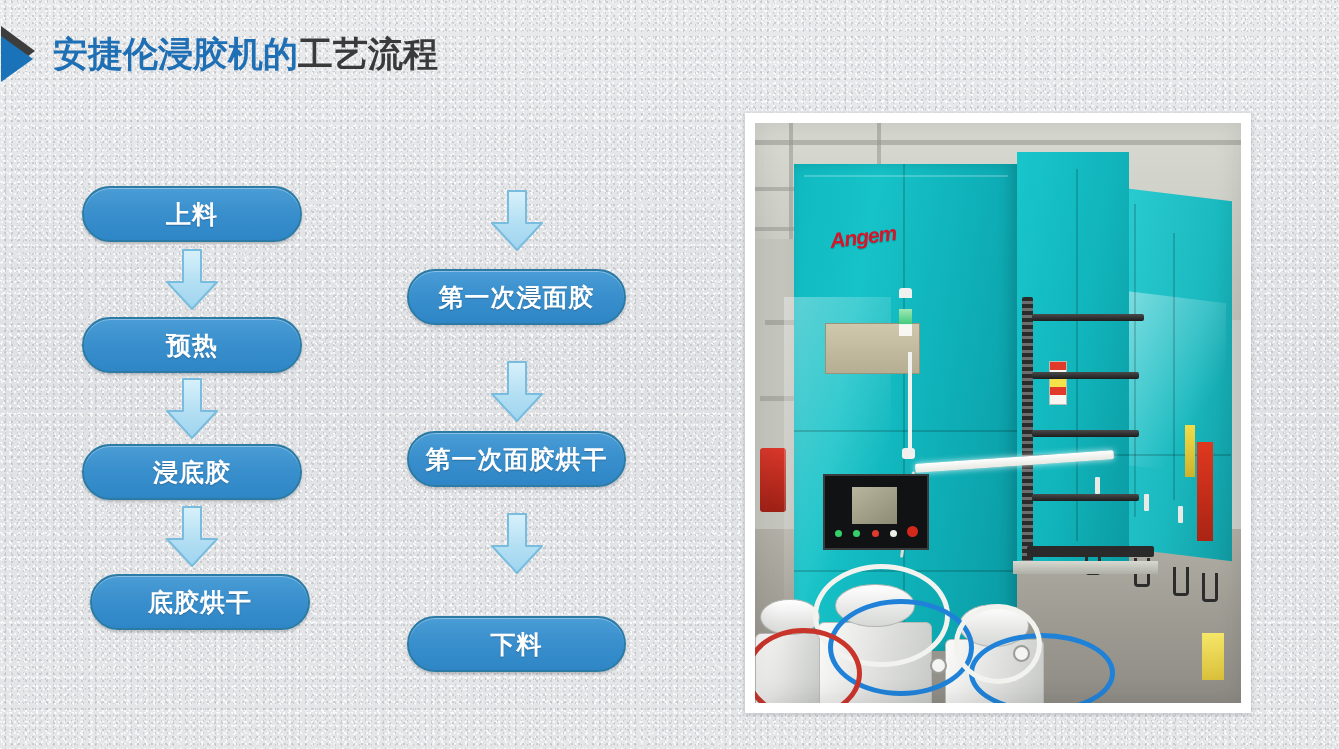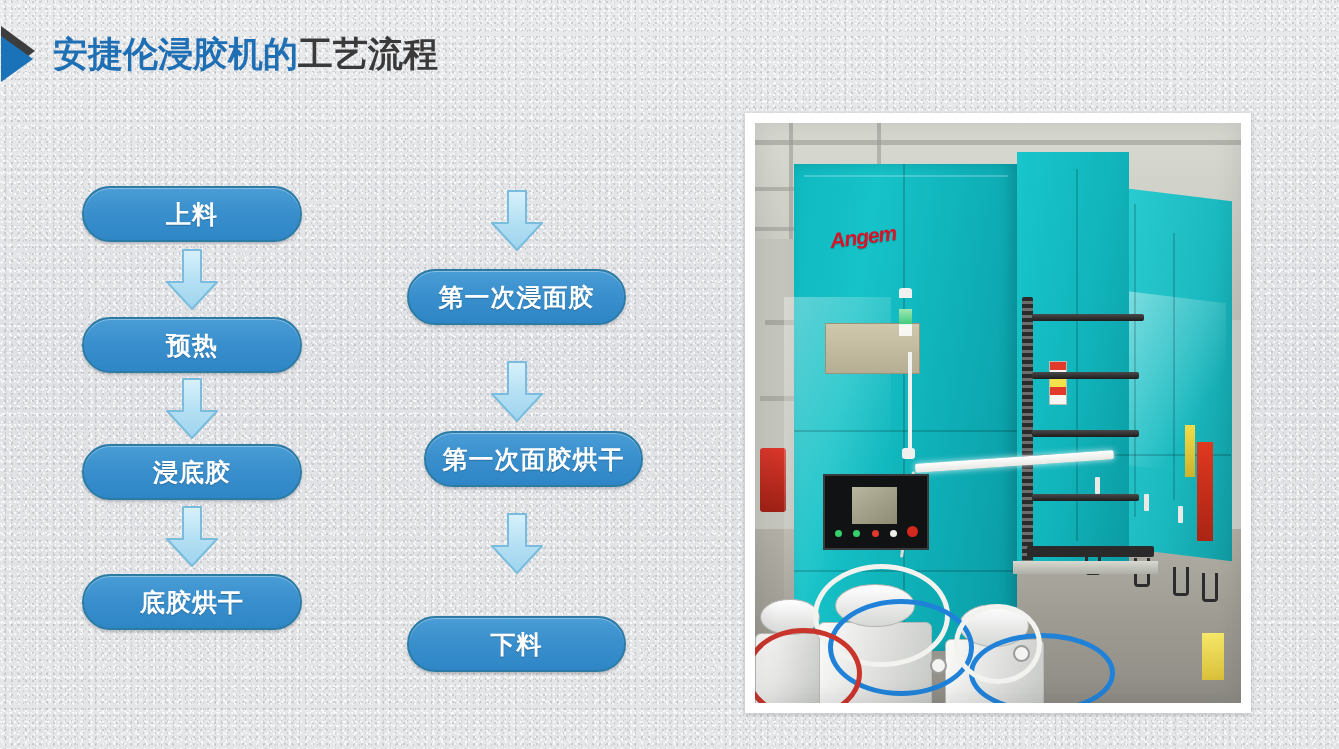--- a/index.html
+++ b/index.html
@@ -342,21 +342,21 @@
       <div class="pill w1" style="top:444px;left:0;">
         <span class="pill-label">浸底胶</span>
       </div>
 
       <div class="arrow" style="top:505px;left:82px;">
         <svg viewBox="0 0 56 64" xmlns="http://www.w3.org/2000/svg">
           <path d="M19 2 H37 V34 H53 L28 61 L3 34 H19 Z" fill="url(#ag1)" stroke="#79bcdd" stroke-width="2" stroke-linejoin="round"></path>
         </svg>
       </div>
 
-      <div class="pill w1" style="top:574px;left:0;">
+      <div class="pill w1" style="top:574px;left:8px;">
         <span class="pill-label">底胶烘干</span>
       </div>
     </div>
 
     <div class="col" id="col-2">
 
       <div class="arrow" style="top:189px;left:82px;">
         <svg viewBox="0 0 56 64" xmlns="http://www.w3.org/2000/svg">
           <path d="M19 2 H37 V34 H53 L28 61 L3 34 H19 Z" fill="url(#ag1)" stroke="#79bcdd" stroke-width="2" stroke-linejoin="round"></path>
         </svg>
@@ -365,21 +365,21 @@
       <div class="pill w2" style="top:269px;left:0;">
         <span class="pill-label">第一次浸面胶</span>
       </div>
 
       <div class="arrow" style="top:360px;left:82px;">
         <svg viewBox="0 0 56 64" xmlns="http://www.w3.org/2000/svg">
           <path d="M19 2 H37 V34 H53 L28 61 L3 34 H19 Z" fill="url(#ag1)" stroke="#79bcdd" stroke-width="2" stroke-linejoin="round"></path>
         </svg>
       </div>
 
-      <div class="pill w2" style="top:431px;left:17px;">
+      <div class="pill w2" style="top:431px;left:0;">
         <span class="pill-label">第一次面胶烘干</span>
       </div>
 
       <div class="arrow" style="top:512px;left:82px;">
         <svg viewBox="0 0 56 64" xmlns="http://www.w3.org/2000/svg">
           <path d="M19 2 H37 V34 H53 L28 61 L3 34 H19 Z" fill="url(#ag1)" stroke="#79bcdd" stroke-width="2" stroke-linejoin="round"></path>
         </svg>
       </div>
 
       <div class="pill w2" style="top:575px;left:0;margin-top:41px;">

